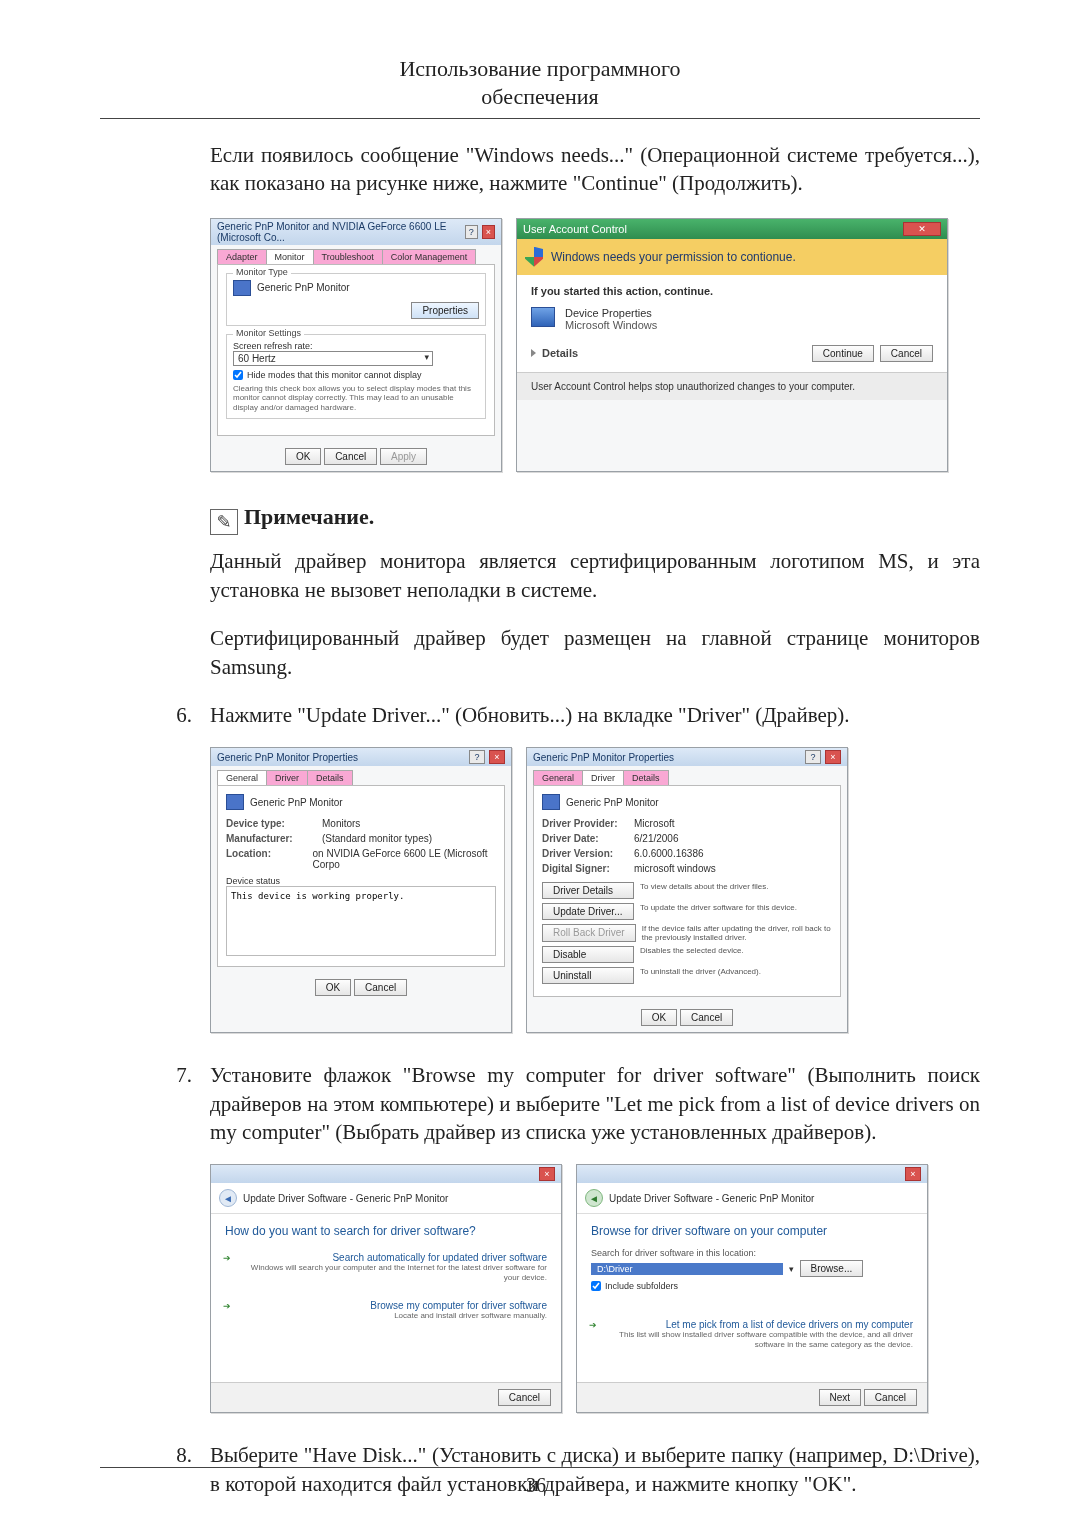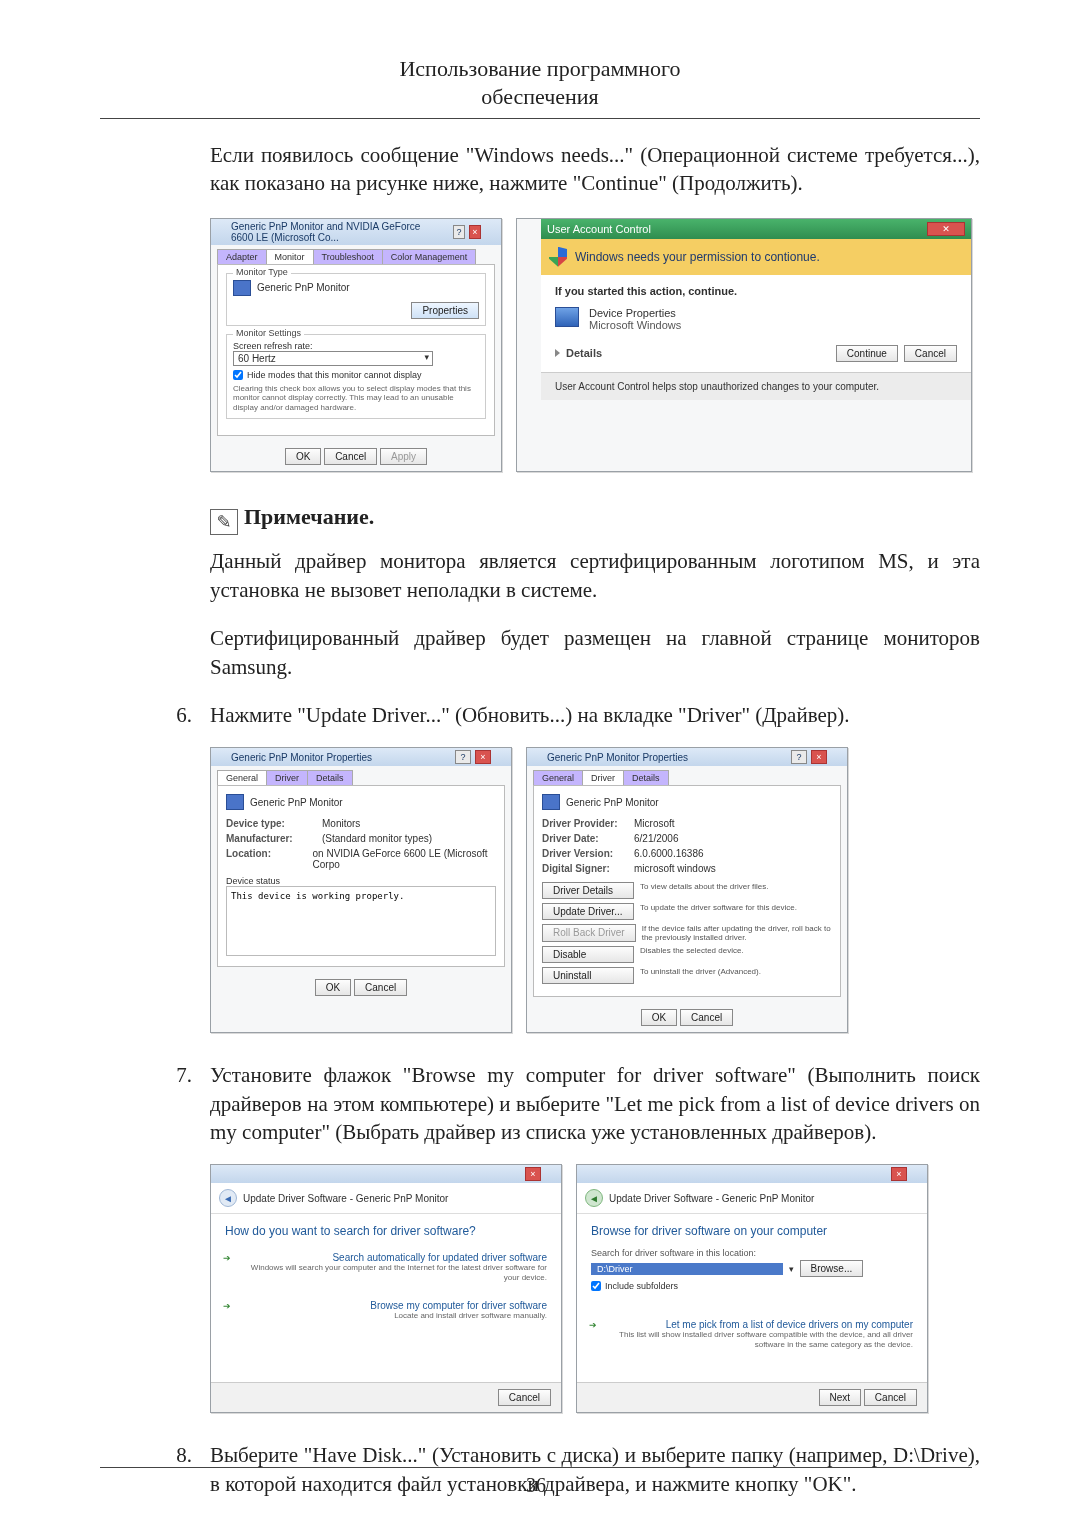--- a/index.html
+++ b/index.html
@@ -47,21 +47,21 @@
   .win {
     background: #f6f7f8;
     border: 1px solid #9aa0a6;
     font-family: Tahoma, Arial, sans-serif;
     font-size: 10px;
     color: #303030;
     box-shadow: 1px 1px 0 rgba(0,0,0,.15);
   }
   .win .titlebar {
     background: linear-gradient(#dde9f7, #c3d6ec);
-    padding: 2px 20px;
+    padding: 2px 6px;
     font-size: 10px;
     color: #1a3a66;
     display: flex;
     align-items: center;
     gap: 4px;
   }
   .titlebar .spacer { flex: 1; }
   .title-close, .title-min, .title-q {
     width: 14px; height: 12px;
     display: inline-flex; align-items: center; justify-content: center;
@@ -74,21 +74,21 @@
   .win .tabs {
     display: flex;
     gap: 0;
     padding: 4px 6px 0 6px;
     font-size: 9px;
   }
   .win .tabs span {
     padding: 2px 8px;
     border: 1px solid #aaa;
     border-bottom: none;
-    background: #c4b5fd;
+    background: #f9a8d4;
     margin-right: -1px;
   }
   .win .tabs span.active { background: #fff; }
 
   .win .panel {
     margin: 0 6px 6px 6px;
     background: #fff;
     border: 1px solid #bbb;
     padding: 8px;
   }
@@ -138,21 +138,21 @@
     min-width: 180px;
   }
   .select::after {
     content: "▾";
     position: absolute; right: 3px; top: 0; font-size: 9px; color: #333;
   }
   .chk { display: flex; gap: 4px; align-items: flex-start; margin: 4px 0; font-size: 9px; }
   .chk input { width: 10px; height: 10px; margin: 0; }
 
   
-  .uac { width: 430px; padding-left: 24px; }
+  .uac { width: 430px; }
   .uac .titlebar {
     background: linear-gradient(#49b36b,#2f8d4f);
     color: #fff;
     font-size: 11px;
     padding: 3px 6px;
   }
   .uac .bar {
     background: #f5ce63;
     padding: 8px 8px;
     display: flex; gap: 8px; align-items: center;

